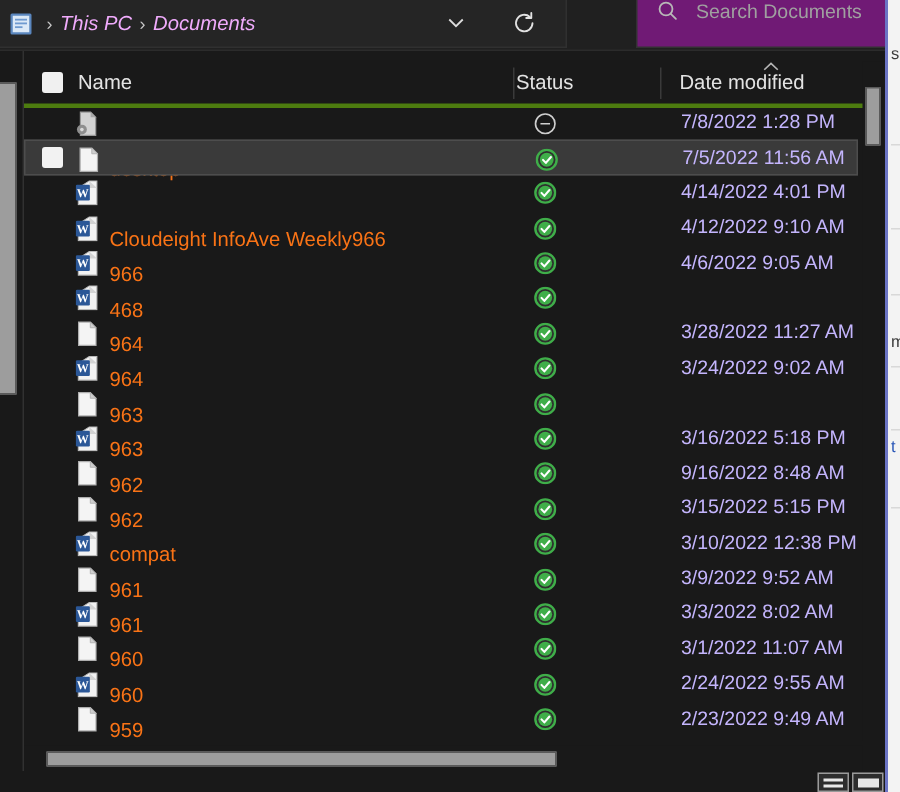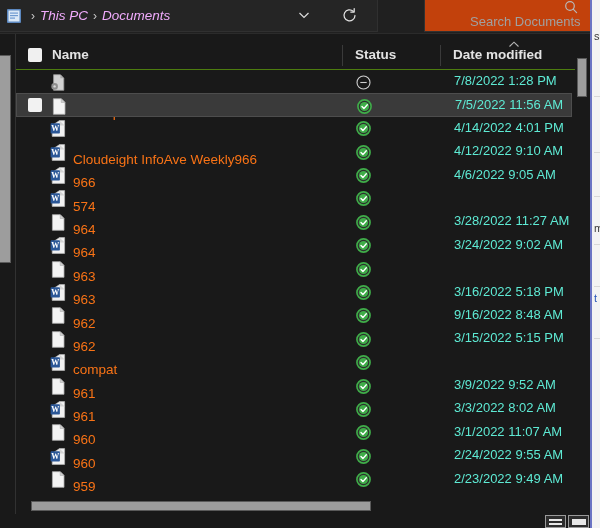--- a/index.html
+++ b/index.html
@@ -120,28 +120,27 @@
     display: flex;
     align-items: center;
     justify-content: center;
   }
   #searchbox {
     position: absolute;
     left: 424px;
     top: 0;
     width: 166px;
     height: 32px;
-    background: #c2410c;
+    background: #701a75;
     border: 1px solid #323232;
     border-top: none;
     border-right: none;
     box-sizing: border-box;
     display: flex;
-    align-items: flex-end;
-    flex-direction: column;
+    align-items: flex-start;
   }
   #search-icon {
     margin-left: 13px;
     margin-right: 12px;
     flex: 0 0 auto;
   }
   #search-input {
     background: transparent;
     border: none;
     outline: none;
@@ -153,22 +152,21 @@
   }
   #search-input::placeholder { color: #a0a0a0; opacity: 1; }
 
   
   #colheader {
     position: absolute;
     left: 16px;
     top: 41px;
     width: 574px;
     height: 28px;
-    border-bottom: 1px solid #4d7c0f;
-    font-weight: bold;
+    border-bottom: 3px solid #4d7c0f;
   }
   .colsep {
     position: absolute;
     top: 4px;
     width: 1px;
     height: 21px;
     background: #3a3a3a;
   }
   .colhead-label {
     position: absolute;
@@ -243,21 +241,21 @@
     left: 340px;
     top: 4.5px;
     width: 15px;
     height: 15px;
   }
   .row-date {
     position: absolute;
     left: 438px;
     top: 3px;
     font-size: 13px;
-    color: #5eead4;
+    color: #c4b5fd;
     white-space: nowrap;
   }
 
   
   #vscroll-track {
     position: absolute;
     left: 575px;
     top: 41px;
     width: 15px;
     height: 453px;
@@ -392,21 +390,21 @@
     </div>
   </div>
 
   <div id="left-divider"></div>
   <div id="left-scroll-thumb"></div>
 
   <div id="colheader">
     <div id="header-checkbox"></div>
     <div class="colhead-label" style="left:36px;">Name</div>
     <div class="colsep" style="left:326px;"></div>
-    <div class="colhead-label" style="left:339px;">Status</div>
+    <div class="colhead-label" style="left:328px;">Status</div>
     <div class="colsep" style="left:424px;"></div>
     <div class="colhead-label" style="left:437px;">Date modified</div>
     <svg id="sort-chevron" viewBox="0 0 12 9">
       <path d="M1.5 6.5 L6 2.2 L10.5 6.5" fill="none" stroke="#b5b5b5" stroke-width="1.1"></path>
     </svg>
   </div>
 
   <div id="filelist">
       <div class="row">
         <span class="row-icon"><svg viewBox="0 0 16 17" width="16" height="17">
@@ -465,21 +463,21 @@
           </svg></span>
         <span class="row-date">4/12/2022 9:10 AM</span>
       </div>
       <div class="row">
         <span class="row-icon"><svg viewBox="0 0 16 17" width="16" height="17">
             <path d="M9.5 0.6 H14.6 V16.4 H2.2 V5.4 Z" fill="#f2f2f2" stroke="#b9b9b9" stroke-width="0.7"></path>
             <path d="M9.5 0.6 L14.6 5.4 H9.5 Z" fill="#d3d3d3"></path>
             <rect x="0.6" y="3.2" width="9.3" height="10.4" rx="0.8" fill="#2b5797"></rect>
             <text x="5.2" y="11.2" font-family="Liberation Serif, serif" font-size="8" font-weight="bold" fill="#ffffff" text-anchor="middle">W</text>
           </svg></span>
-        <span class="row-name">574</span>
+        <span class="row-name">468</span>
         <span class="row-status"><svg viewBox="0 0 15 15" width="15" height="15">
             <circle cx="7.5" cy="7.5" r="6.6" fill="#2f2f2f" stroke="#3fae49" stroke-width="1.6"></circle>
             <circle cx="7.5" cy="7.5" r="4.6" fill="#3fae49"></circle>
             <path d="M5 7.6 L6.9 9.6 L10.3 5.7" fill="none" stroke="#ffffff" stroke-width="1.4" stroke-linecap="round" stroke-linejoin="round"></path>
           </svg></span>
         <span class="row-date">4/6/2022 9:05 AM</span>
       </div>
       <div class="row">
         <span class="row-icon"><svg viewBox="0 0 16 17" width="16" height="17">
             <path d="M9.5 0.6 H14.6 V16.4 H2.2 V5.4 Z" fill="#f2f2f2" stroke="#b9b9b9" stroke-width="0.7"></path>
@@ -581,20 +579,21 @@
             <path d="M9.5 0.6 L14.6 5.4 H9.5 Z" fill="#d3d3d3"></path>
             <rect x="0.6" y="3.2" width="9.3" height="10.4" rx="0.8" fill="#2b5797"></rect>
             <text x="5.2" y="11.2" font-family="Liberation Serif, serif" font-size="8" font-weight="bold" fill="#ffffff" text-anchor="middle">W</text>
           </svg></span>
         <span class="row-name">961</span>
         <span class="row-status"><svg viewBox="0 0 15 15" width="15" height="15">
             <circle cx="7.5" cy="7.5" r="6.6" fill="#2f2f2f" stroke="#3fae49" stroke-width="1.6"></circle>
             <circle cx="7.5" cy="7.5" r="4.6" fill="#3fae49"></circle>
             <path d="M5 7.6 L6.9 9.6 L10.3 5.7" fill="none" stroke="#ffffff" stroke-width="1.4" stroke-linecap="round" stroke-linejoin="round"></path>
           </svg></span>
+        <span class="row-date">3/10/2022 12:38 PM</span>
       </div>
       <div class="row">
         <span class="row-icon"><svg viewBox="0 0 16 17" width="16" height="17">
             <path d="M2.4 0.7 H10.2 L14.0 4.5 V16.3 H2.4 Z" fill="#f4f4f4" stroke="#aeaeae" stroke-width="0.8"></path>
             <path d="M10.2 0.7 L14.0 4.5 H10.2 Z" fill="#cfcfcf" stroke="#aeaeae" stroke-width="0.6"></path>
           </svg></span>
         <span class="row-name">961</span>
         <span class="row-status"><svg viewBox="0 0 15 15" width="15" height="15">
             <circle cx="7.5" cy="7.5" r="6.6" fill="#2f2f2f" stroke="#3fae49" stroke-width="1.6"></circle>
             <circle cx="7.5" cy="7.5" r="4.6" fill="#3fae49"></circle>

